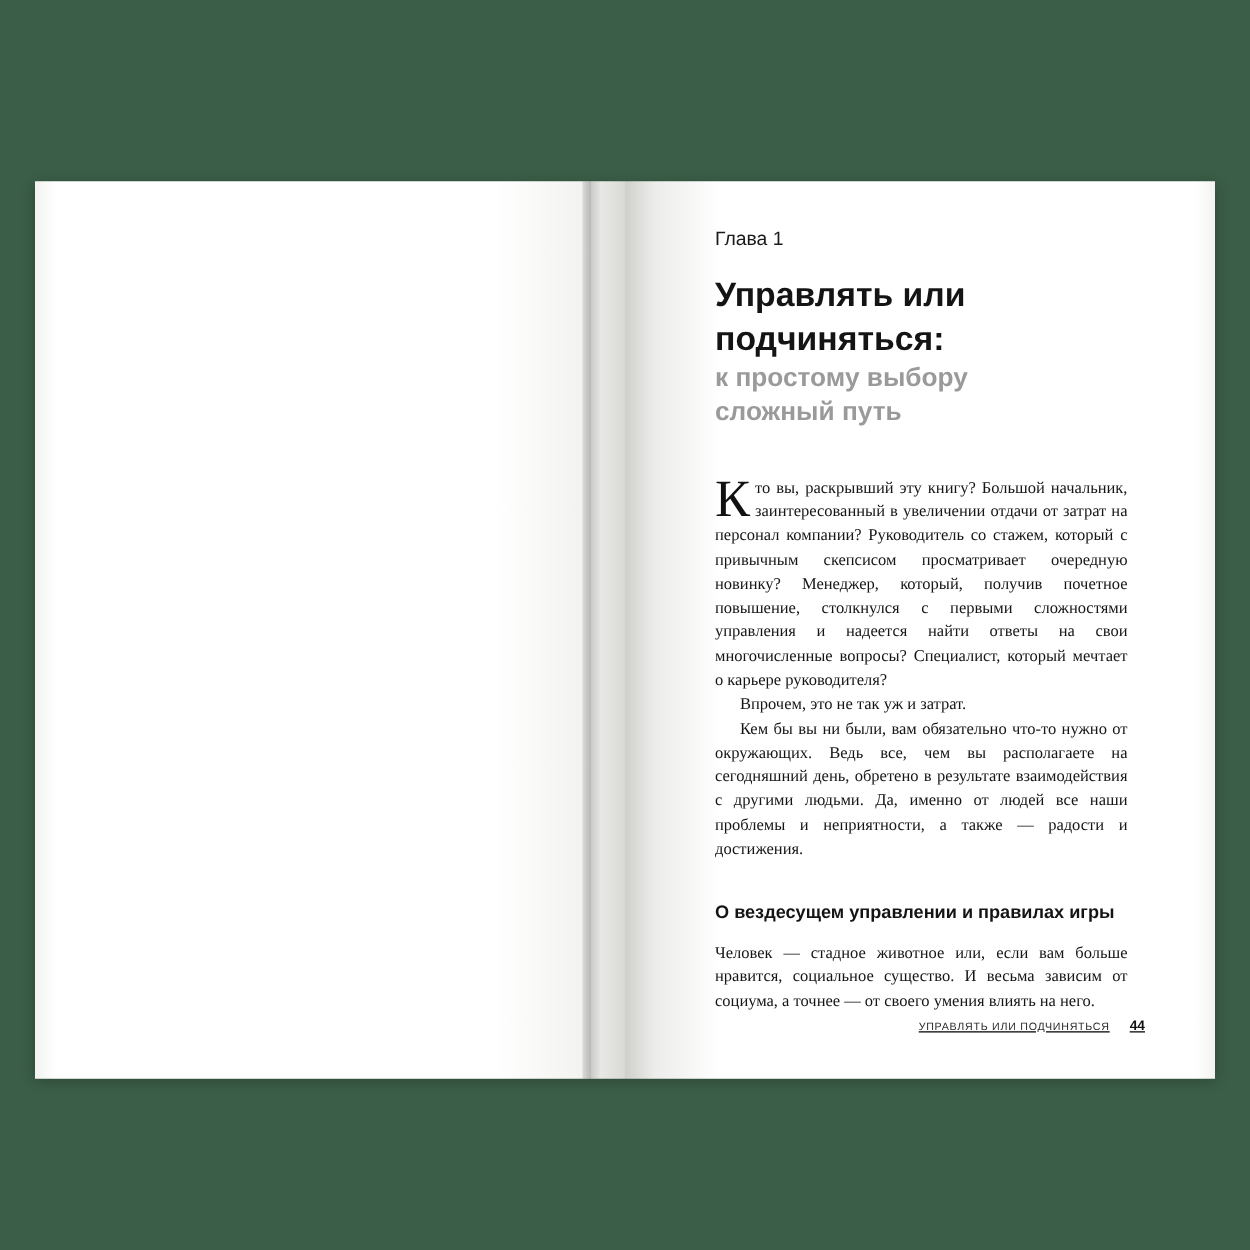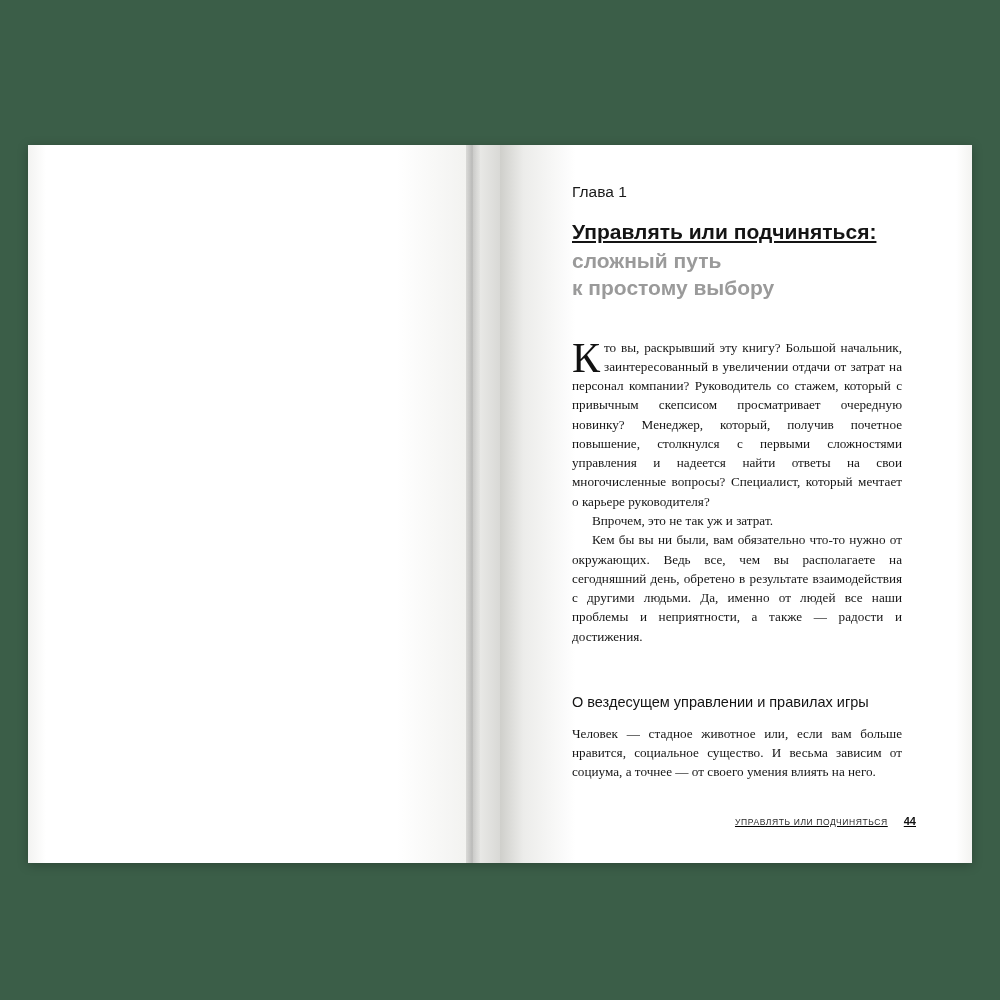--- a/index.html
+++ b/index.html
@@ -84,25 +84,24 @@
   .chapter-label {
     font-family: "Liberation Sans", sans-serif;
     font-size: 15.5px;
     color: #1a1a1a;
     margin-bottom: 18px;
   }
 
   .title-main {
     font-family: "Liberation Sans", sans-serif;
     font-weight: bold;
-    font-size: 21px;
+    font-size: 27px;
     line-height: 1.28;
     color: #141414;
     margin: 0 0 2px 0;
-    text-decoration: underline;
   }
 
   .title-sub {
     font-family: "Liberation Sans", sans-serif;
     font-weight: bold;
     font-size: 21px;
     line-height: 1.28;
     color: #9a9a9a;
     margin: 0;
   }
@@ -138,24 +137,24 @@
     float: left;
     font-family: "Liberation Serif", serif;
     font-size: 42px;
     line-height: 0.86;
     padding: 2px 4px 0 0;
     color: #111;
   }
 
   .subhead {
     font-family: "Liberation Sans", sans-serif;
-    font-weight: normal;
+    font-weight: bold;
     font-size: 14.5px;
     color: #141414;
-    margin-top: 48px;
+    margin-top: 34px;
     margin-bottom: 14px;
   }
 
   .footer {
     position: absolute;
     left: 72px;
     right: 56px;
     bottom: 36px;
     display: flex;
     justify-content: flex-end;
@@ -184,22 +183,22 @@
   <div class="book">
 
     <div class="page page-left"></div>
 
     <div class="page page-right">
       <div class="content">
 
         <div class="chapter-label">Глава 1</div>
 
         <h1 class="title-main">Управлять или подчиняться:</h1>
+        <h2 class="title-sub">к простому выбору</h2>
         <h2 class="title-sub">сложный путь</h2>
-        <h2 class="title-sub">к простому выбору</h2>
 
 
         <div class="body-block">
           <p class="first"><span class="dropcap">К</span><span>то вы, раскрывший эту книгу? Большой начальник, заинтересованный в увеличении отдачи от затрат на персонал компании? Руководитель со стажем, который с привычным скепсисом просматривает очередную новинку? Менеджер, который, получив почетное повышение, столкнулся с первыми сложностями управления и надеется найти ответы на свои многочисленные вопросы? Специалист, который мечтает о карьере руководителя?</span></p>
           <p>Впрочем, это не так уж и затрат.</p>
           <p>Кем бы вы ни были, вам обязательно что-то нужно от окружающих. Ведь все, чем вы располагаете на сегодняшний день, обретено в результате взаимодействия с другими людьми. Да, именно от людей все наши проблемы и неприятности, а также — радости и достижения.</p>
         </div>
 
         <div class="subhead">О вездесущем управлении и правилах игры</div>
 

